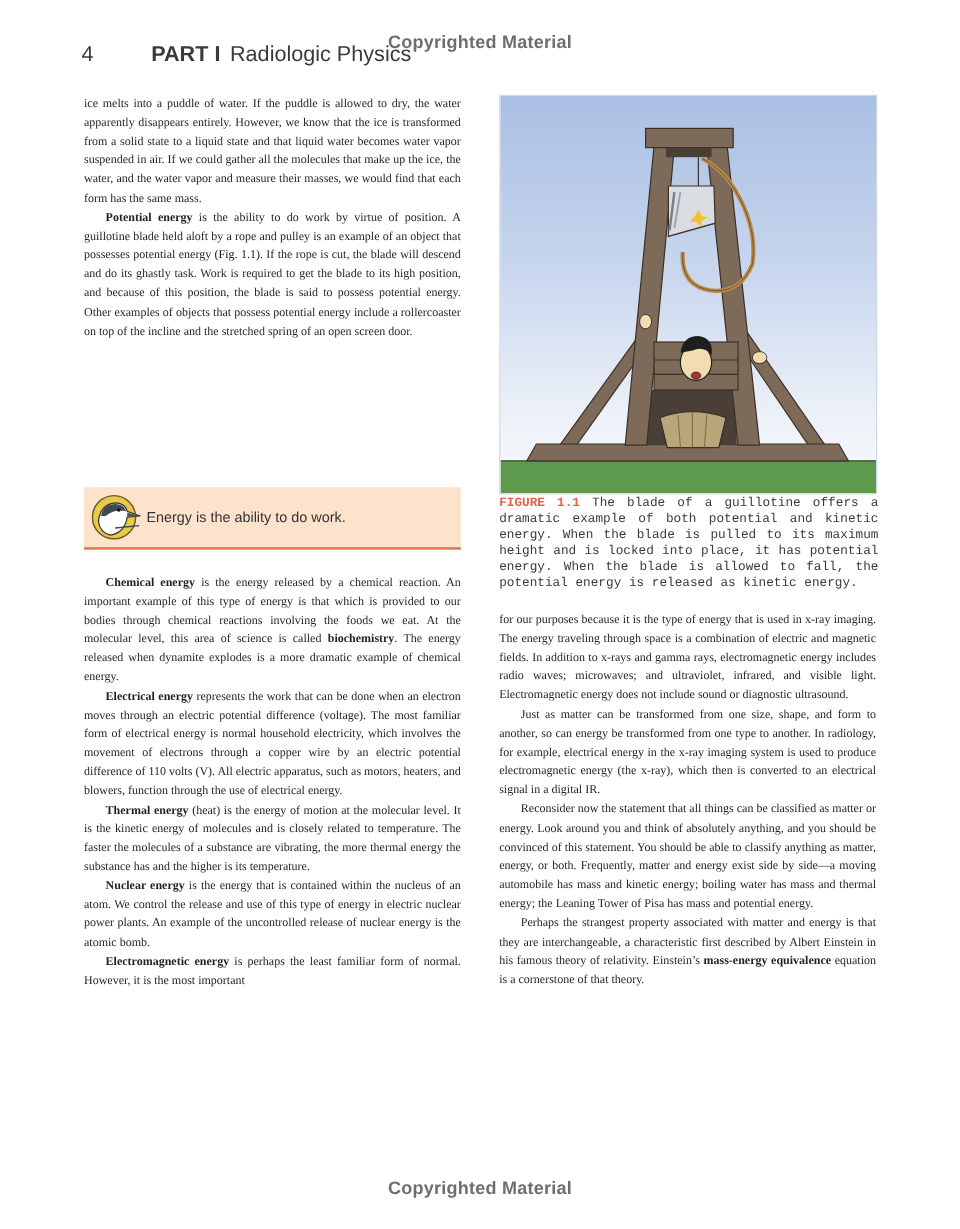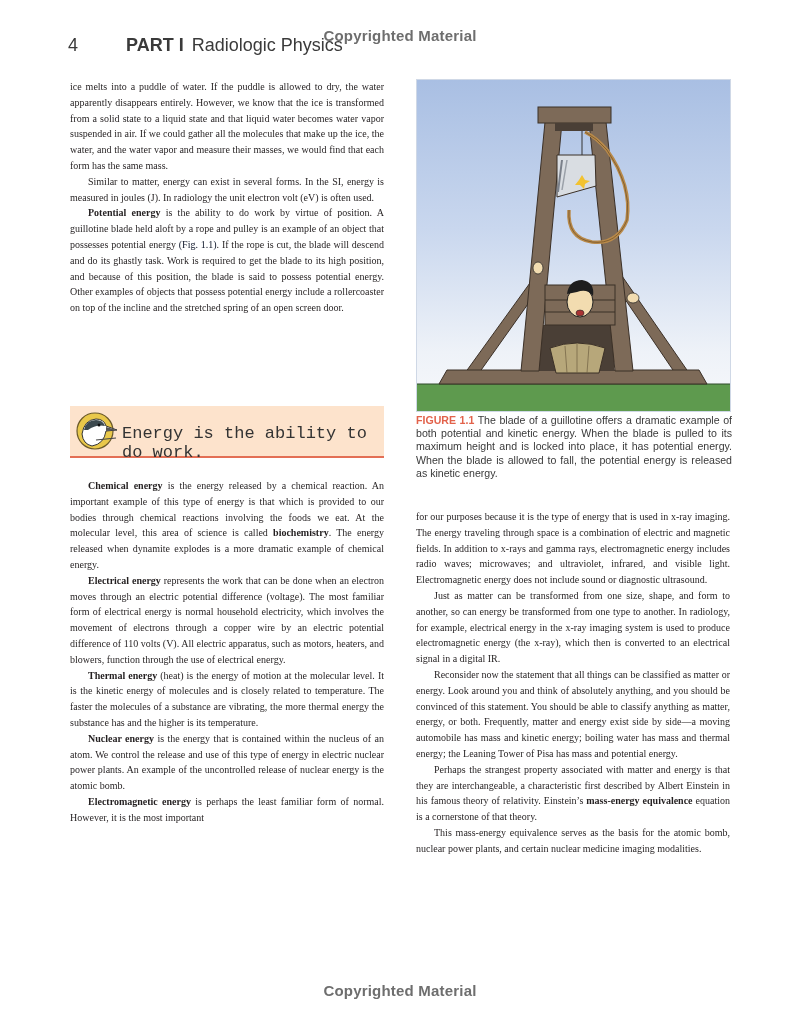--- a/index.html
+++ b/index.html
@@ -19,43 +19,42 @@
   .col-left-b { left: 70px; top: 478px; width: 314px; }
   .col-right { left: 416px; top: 509px; width: 314px; }
   .col p { margin: 0; text-indent: 18px; }
   .col p.noindent { text-indent: 0; }
   .term { font-weight: bold; }
   .figref { color: #0f172a; }
 
   .callout { position: absolute; left: 70px; top: 406px; width: 314px; height: 50px;
              background: #fde3cc; border-bottom: 2px solid #e36f55; }
   .callout .bird { position: absolute; left: 6px; top: 4px; width: 42px; height: 42px; }
-  .callout .text { position: absolute; left: 52px; top: 18px; font-family: Liberation Mono, monospace; font-size: 17px; color: #333; }
+  .callout .text { position: absolute; left: 52px; top: 18px; font-family: Liberation Sans, sans-serif; font-size: 12px; color: #333; }
 
   .figure { position: absolute; left: 416px; top: 79px; width: 313px; height: 331px;
             border: 1px solid #cfd8e6; overflow: hidden;
             background: linear-gradient(to bottom, #a9bfe3 0%, #c9d7ee 45%, #eef2f8 82%, #f7f8fb 100%); }
   .figure svg { position: absolute; left: 0; top: 0; }
 
   .caption { position: absolute; left: 416px; top: 414px; width: 316px;
-             font-family: Liberation Sans, sans-serif; font-size: 10.6px; line-height: 13.2px; color: #3a3a3a; text-align: justify; }
+             font-family: Liberation Mono, monospace; font-size: 10.6px; line-height: 13.2px; color: #3a3a3a; text-align: justify; }
   .caption .label { color: #e2624b; font-weight: bold; }
 </style>
 </head>
 <body>
 
 <div class="watermark wm-top">Copyrighted Material</div>
 
 <div class="running-head">
   <span class="pno">4</span><span class="part">PART I</span><span>Radiologic Physics</span>
 </div>
 
 <div class="col col-left-a">
   <p class="noindent">ice melts into a puddle of water. If the puddle is allowed to dry, the water apparently disappears entirely. However, we know that the ice is transformed from a solid state to a liquid state and that liquid water becomes water vapor suspended in air. If we could gather all the molecules that make up the ice, the water, and the water vapor and measure their masses, we would find that each form has the same mass.</p>
-  <p>Similar to matter, energy can exist in several forms. In the SI, energy is measured in joules (J). In radiology the unit electron volt (eV) is often used.</p>
   <p><span class="term">Potential energy</span><span> is the ability to do work by virtue of position. A guillotine blade held aloft by a rope and pulley is an example of an object that possesses potential energy </span><span class="figref">(Fig. 1.1)</span><span>. If the rope is cut, the blade will descend and do its ghastly task. Work is required to get the blade to its high position, and because of this position, the blade is said to possess potential energy. Other examples of objects that possess potential energy include a rollercoaster on top of the incline and the stretched spring of an open screen door.</span></p>
 </div>
 
 <div class="callout">
   <svg class="bird" viewBox="0 0 42 42" width="42" height="42">
     <circle cx="19" cy="21" r="18" fill="#e9c84a" stroke="#6b5a2a" stroke-width="1.2"></circle>
     <path d="M6 24 Q8 10 20 9 Q28 9 30 16 L41 20 L30 21 Q28 34 16 36 Q7 34 6 24 Z" fill="#ffffff" stroke="#333" stroke-width="1"></path>
     <path d="M8 20 Q10 10 20 10 Q27 10 29 16 Q20 14 12 20 Z" fill="#3d4a4f"></path>
     <circle cx="23" cy="15" r="1.5" fill="#111"></circle>
     <path d="M30 17 L41 20 L30 21 Z" fill="#555"></path>
@@ -118,16 +117,15 @@
   </svg>
 </div>
 
 <div class="caption"><span class="label">FIGURE 1.1</span><span> The blade of a guillotine offers a dramatic example of both potential and kinetic energy. When the blade is pulled to its maximum height and is locked into place, it has potential energy. When the blade is allowed to fall, the potential energy is released as kinetic energy.</span></div>
 
 <div class="col col-right">
   <p class="noindent">for our purposes because it is the type of energy that is used in x-ray imaging. The energy traveling through space is a combination of electric and magnetic fields. In addition to x-rays and gamma rays, electromagnetic energy includes radio waves; microwaves; and ultraviolet, infrared, and visible light. Electromagnetic energy does not include sound or diagnostic ultrasound.</p>
   <p>Just as matter can be transformed from one size, shape, and form to another, so can energy be transformed from one type to another. In radiology, for example, electrical energy in the x-ray imaging system is used to produce electromagnetic energy (the x-ray), which then is converted to an electrical signal in a digital IR.</p>
   <p>Reconsider now the statement that all things can be classified as matter or energy. Look around you and think of absolutely anything, and you should be convinced of this statement. You should be able to classify anything as matter, energy, or both. Frequently, matter and energy exist side by side—a moving automobile has mass and kinetic energy; boiling water has mass and thermal energy; the Leaning Tower of Pisa has mass and potential energy.</p>
   <p><span>Perhaps the strangest property associated with matter and energy is that they are interchangeable, a characteristic first described by Albert Einstein in his famous theory of relativity. Einstein’s </span><span class="term">mass-energy equivalence</span><span> equation is a cornerstone of that theory.</span></p>
-  <p>This mass-energy equivalence serves as the basis for the atomic bomb, nuclear power plants, and certain nuclear medicine imaging modalities.</p>
 </div>
 
 <div class="watermark wm-bottom">Copyrighted Material</div>
 
 </body></html>

